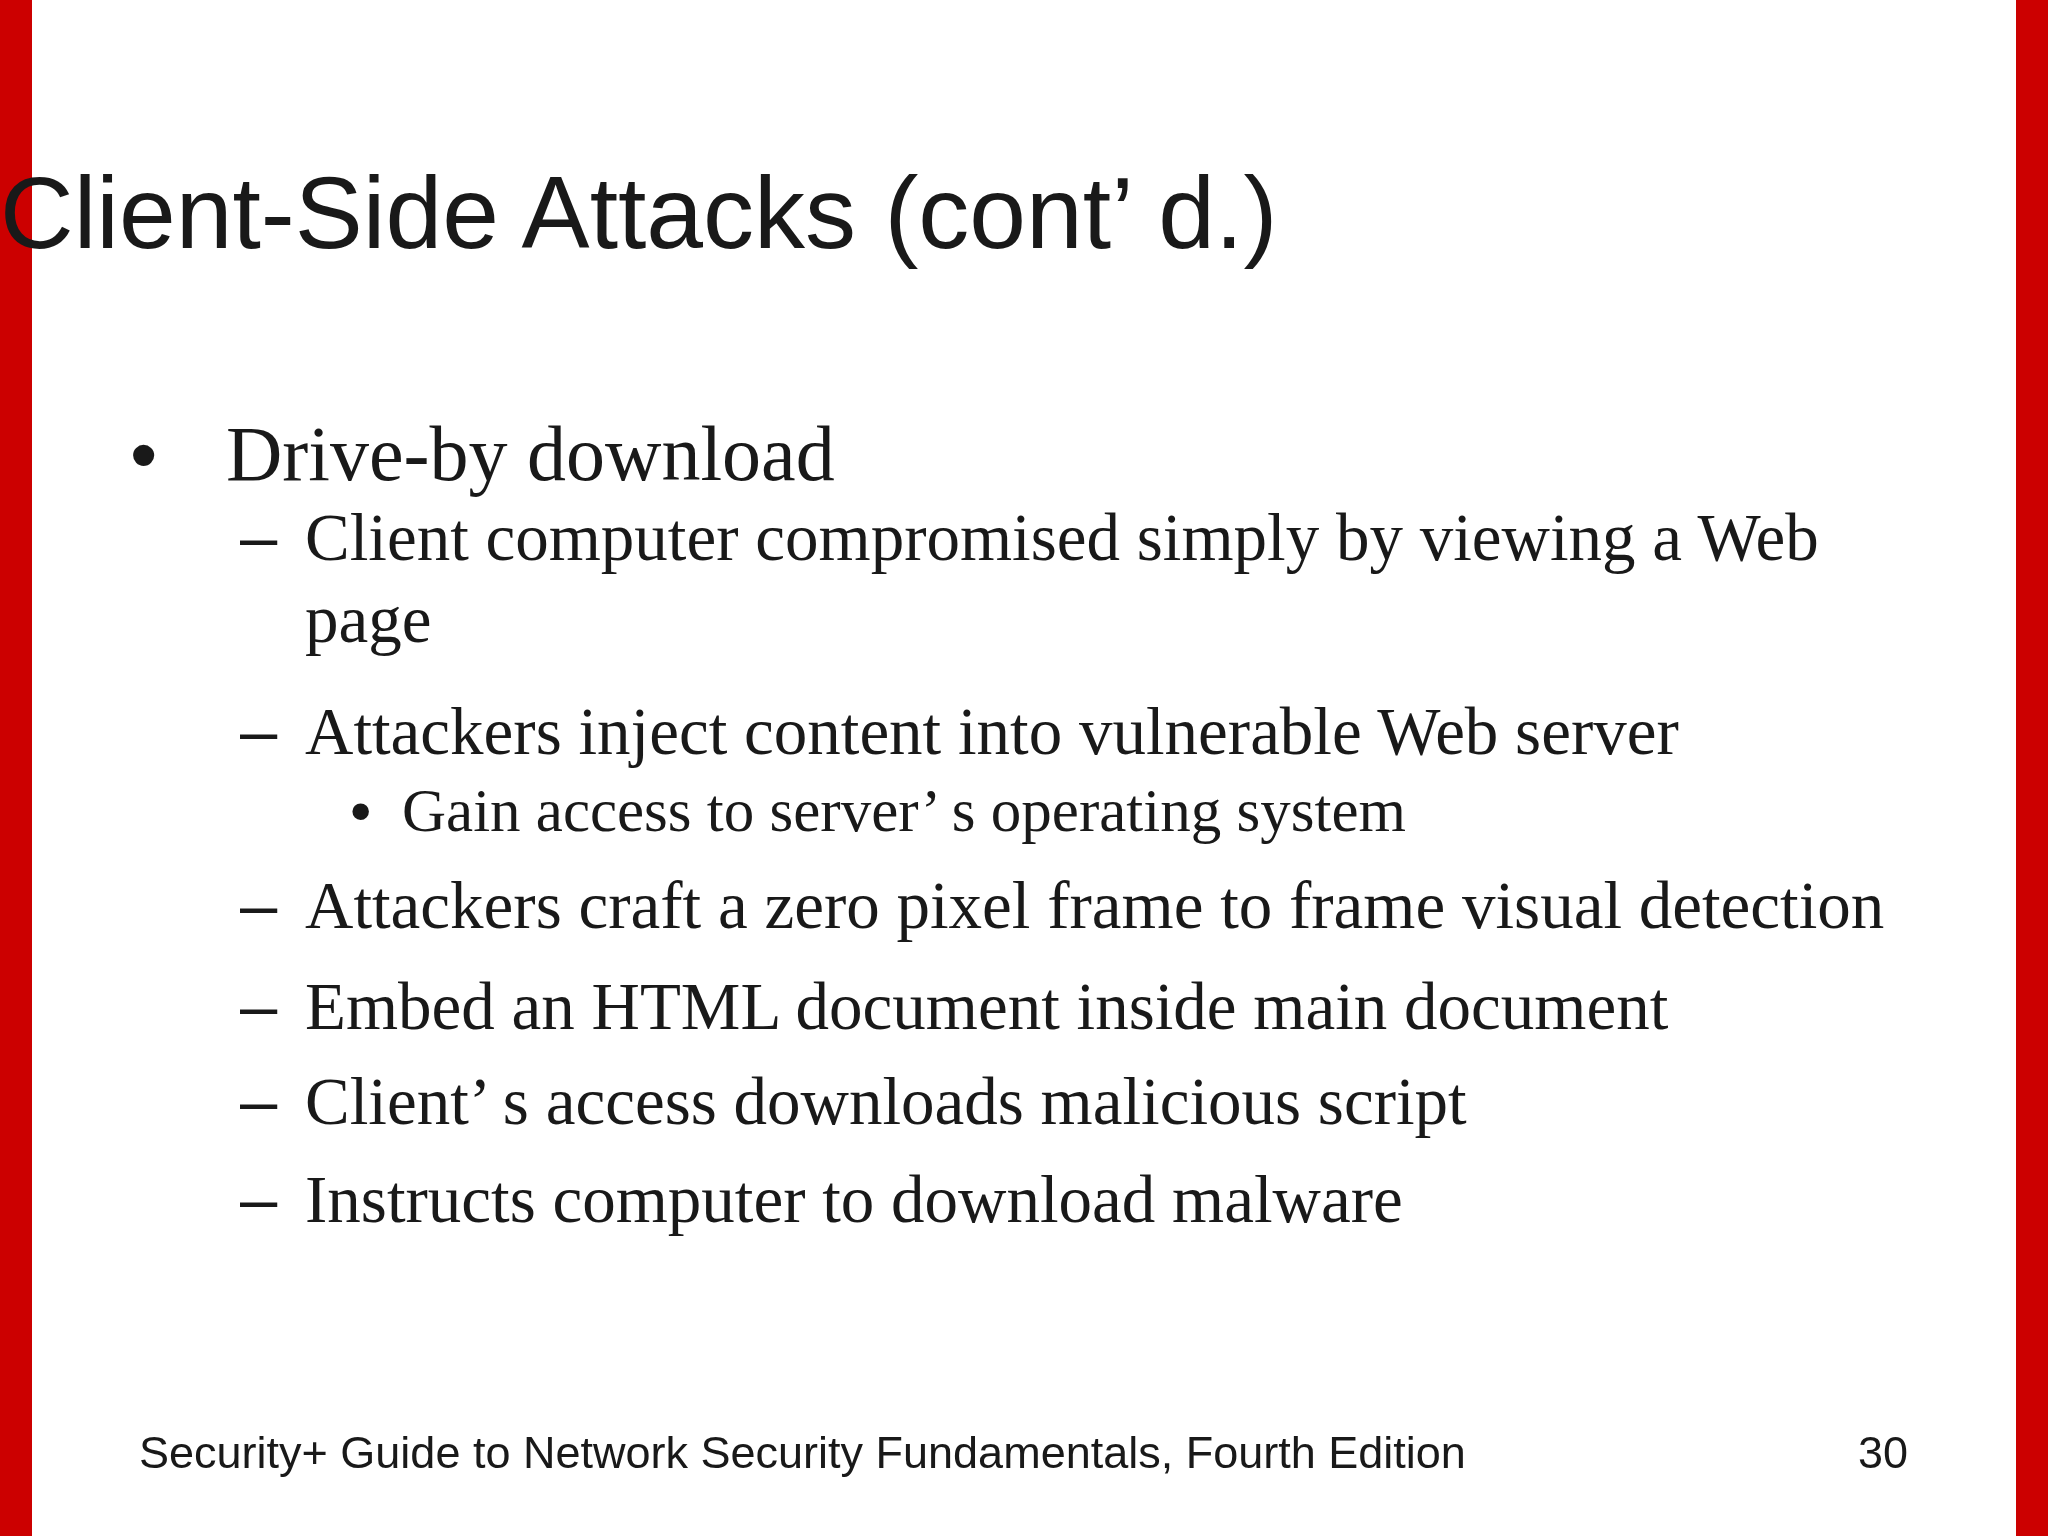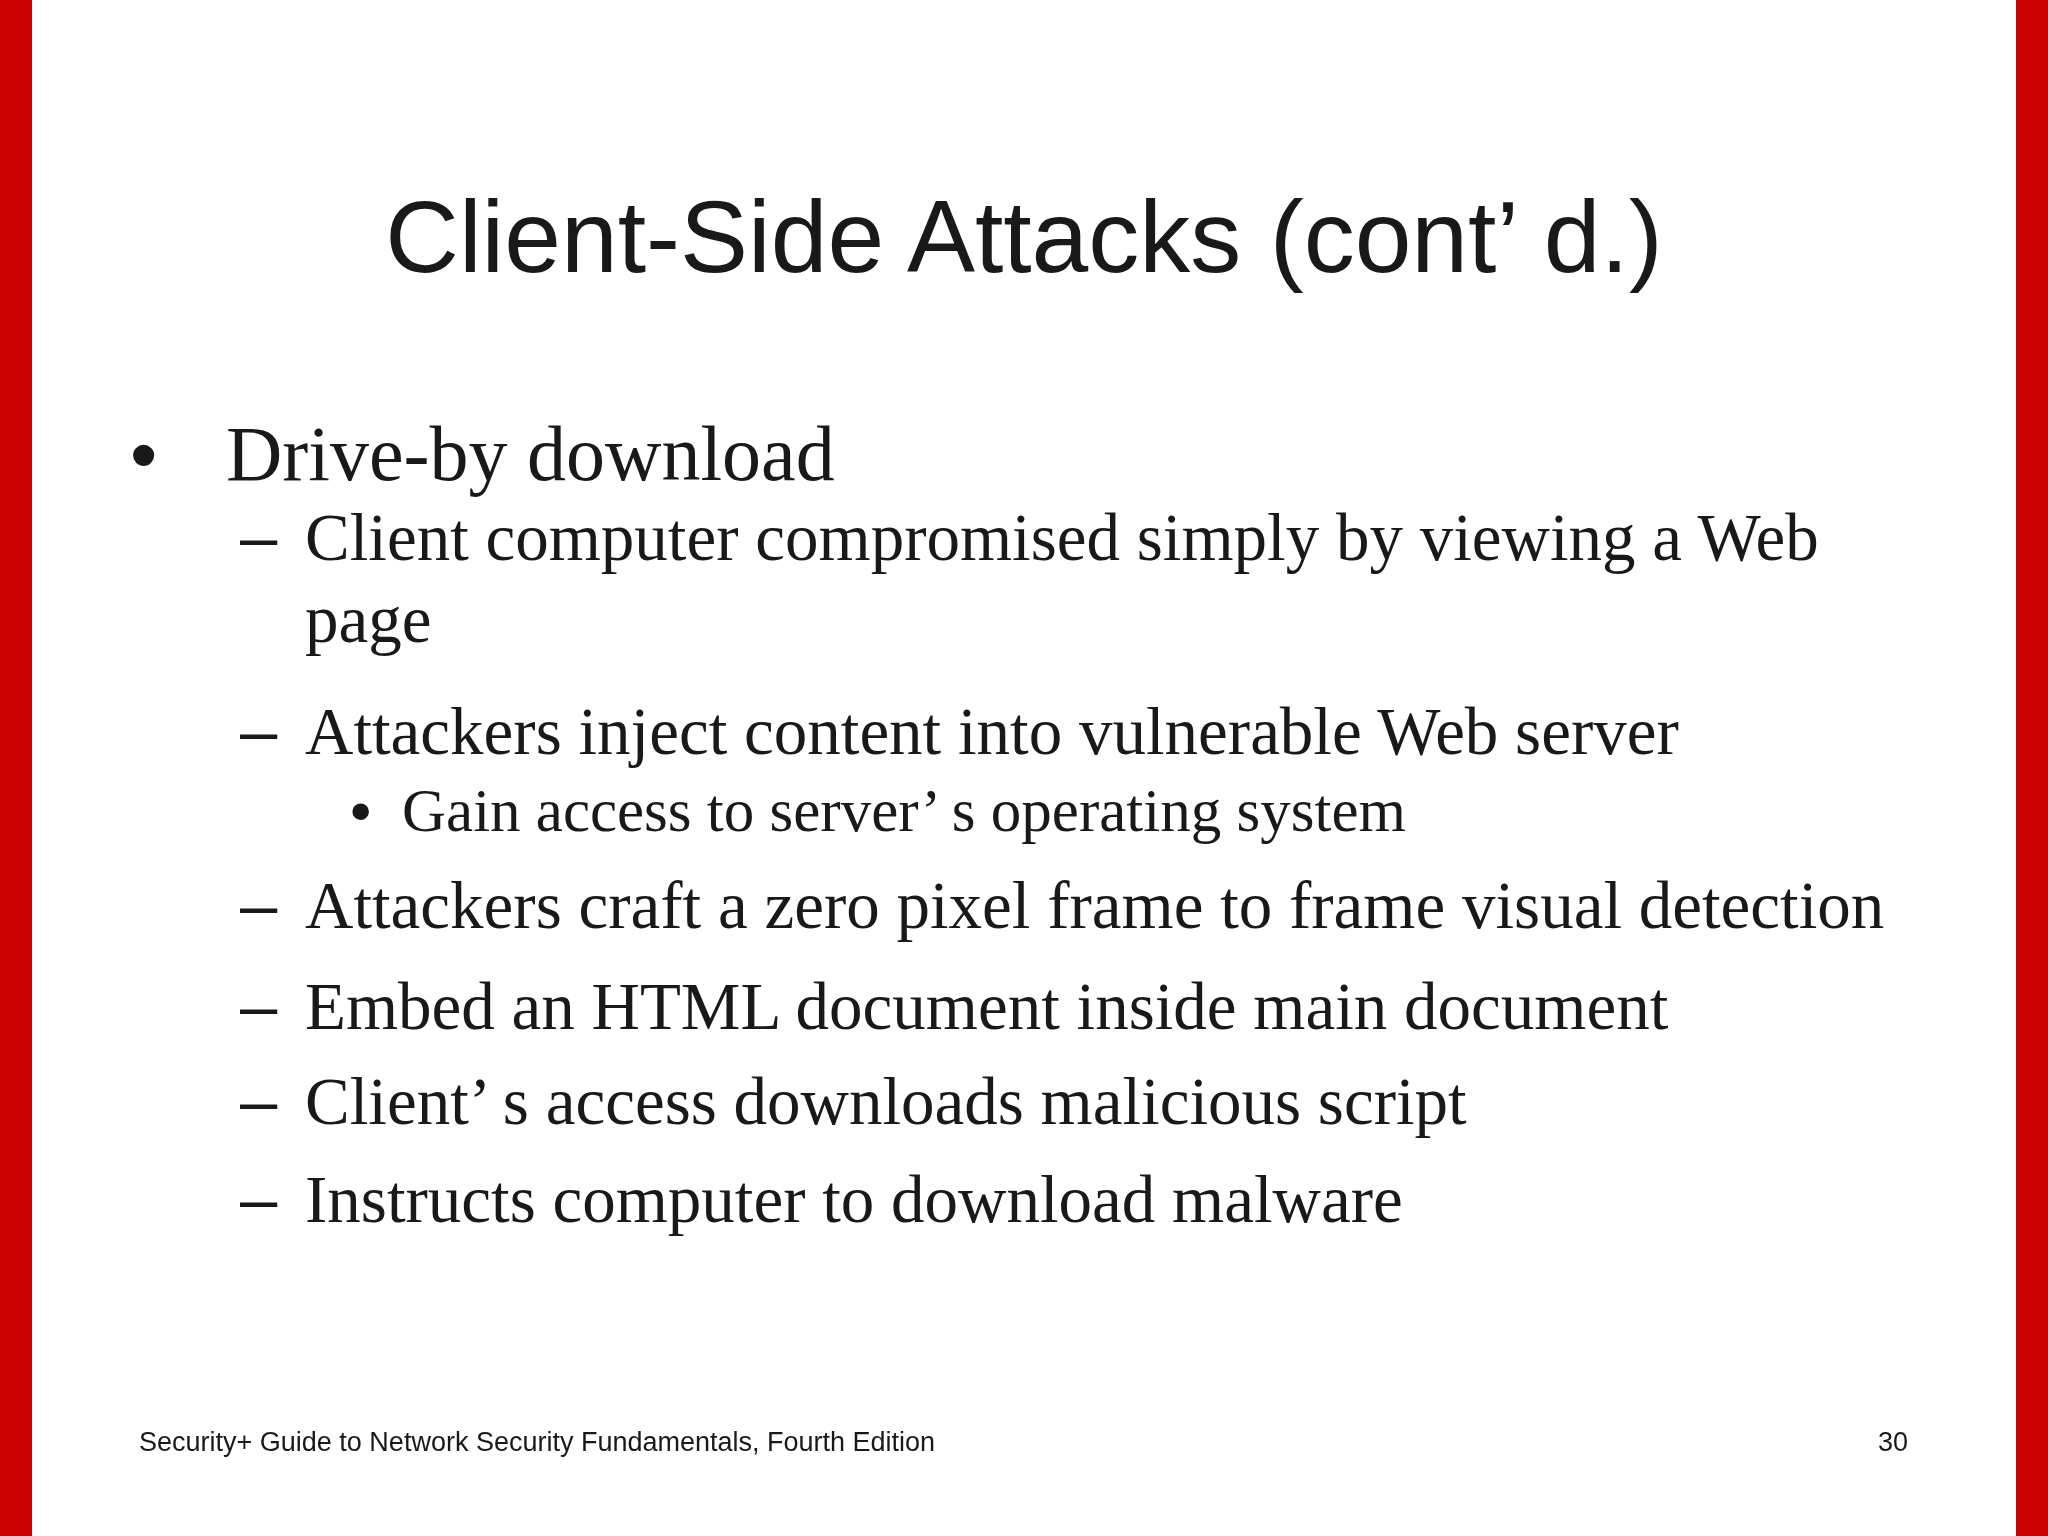--- a/index.html
+++ b/index.html
@@ -23,25 +23,24 @@
     width: 32px;
   }
   .edge-bar.left  { left: 0; }
   .edge-bar.right { right: 0; }
 
   .title {
     position: absolute;
     top: 152px;
     left: 0;
     width: 100%;
-    text-align: center;
+    text-align: left;
     font-size: 102px;
     line-height: 1.2;
     white-space: nowrap;
-    margin-top: 24px;
   }
 
   .body {
     position: absolute;
     top: 380px;
     left: 0;
     width: 1920px;
   }
   .li {
     display: flex;
@@ -69,21 +68,21 @@
   .body .li:nth-child(8) { margin-top: 16px; }
 
   .footer {
     position: absolute;
     top: 1427px;
     left: 139px;
     right: 140px;
     display: flex;
     justify-content: space-between;
     align-items: baseline;
-    font-size: 27px;
+    font-size: 45px;
     line-height: 1.15;
   }
 </style>
 </head>
 <body>
 
 <div class="slide" style="background: rgb(255, 255, 255); color: rgb(25, 25, 25);">
 
   <div class="edge-bar left" style="background: rgb(204, 0, 0);"></div>
   <div class="edge-bar right" style="background: rgb(204, 0, 0);"></div>

